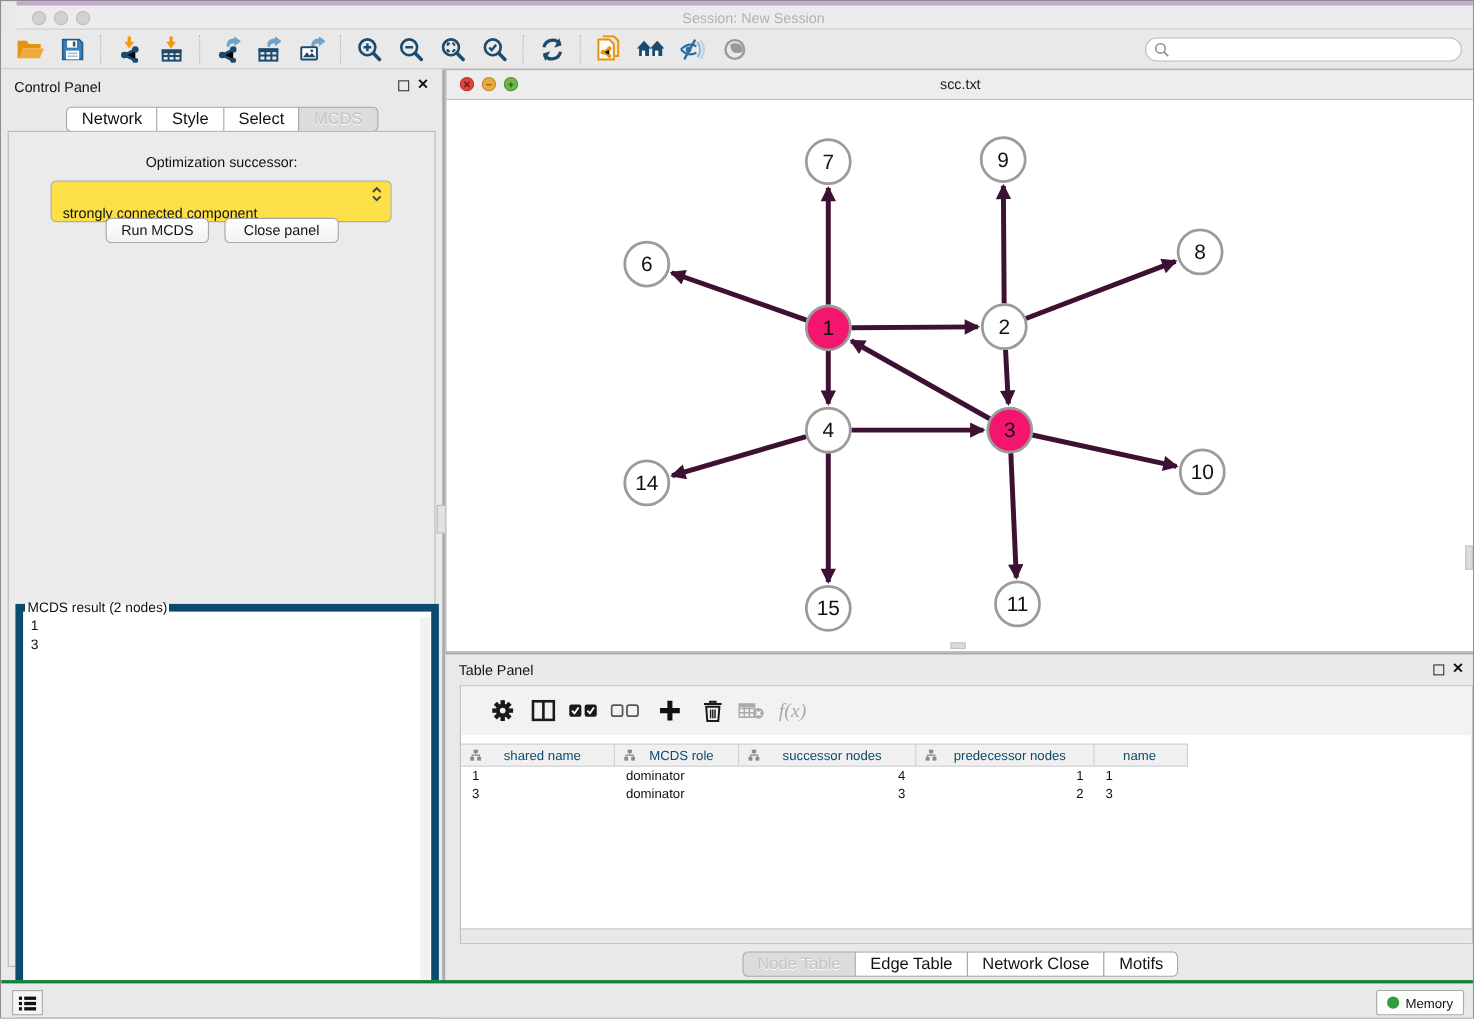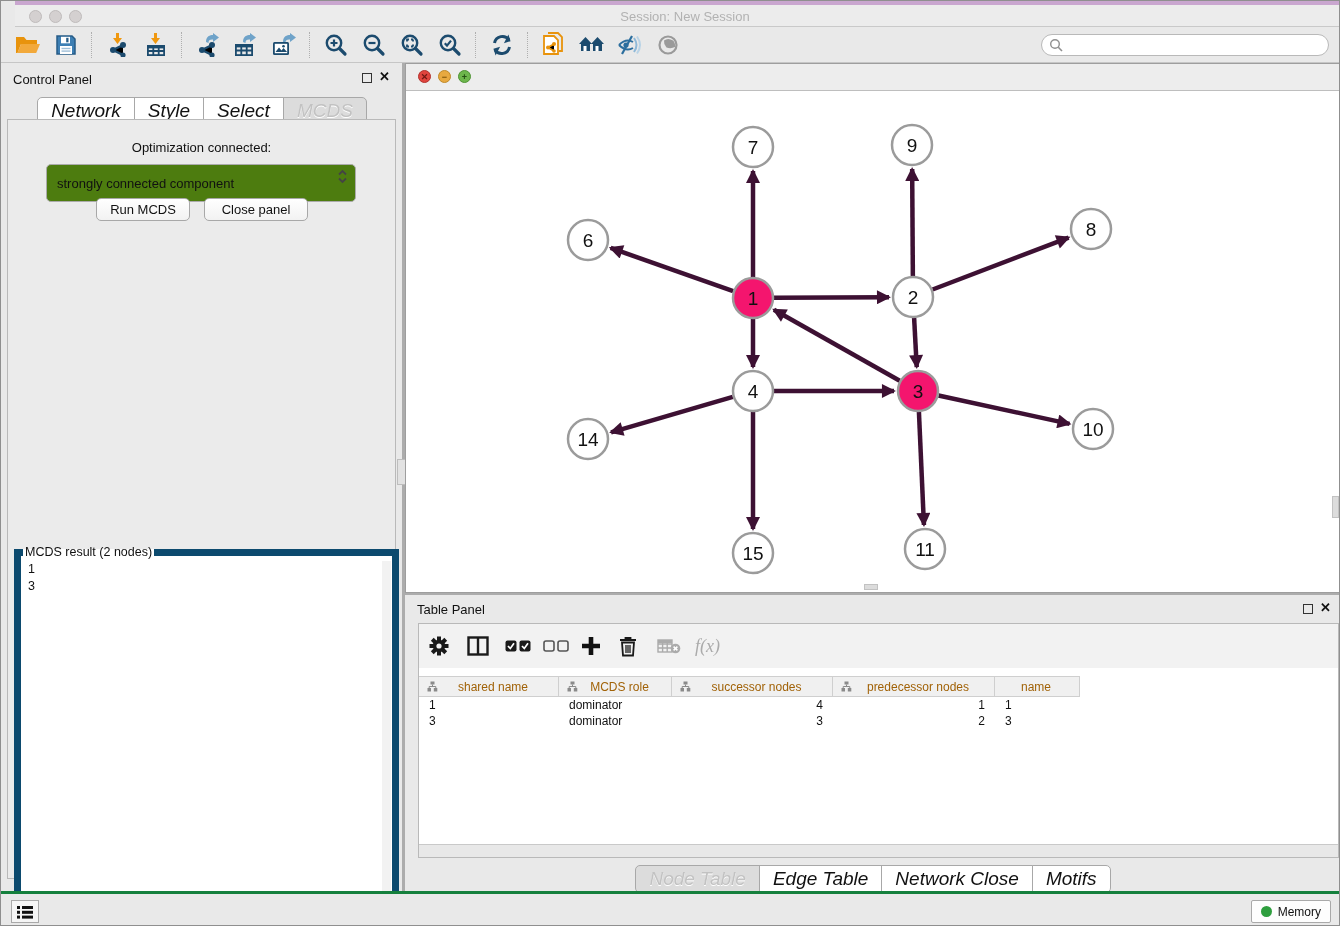--- a/index.html
+++ b/index.html
@@ -16,27 +16,27 @@
   #search-wrap{position:relative;width:288px;height:22px;margin-right:12px;flex:0 0 auto;}
   #search-input{width:100%;height:100%;border:1px solid #B9B9B9;border-radius:12px;background:#FFF;box-sizing:border-box;padding:0 8px 0 26px;font-size:12px;outline:none;}
   #search-icon{position:absolute;left:8px;top:4px;}
   
   #control-panel{position:absolute;left:0;top:62px;width:402px;height:828px;background:#E9E9E9;}
   #cp-header{position:absolute;left:12px;top:9px;font-size:13px;color:#111;}
   .panel-float{position:absolute;top:10px;width:10px;height:10px;border:1.5px solid #333;box-sizing:border-box;}
   .panel-close{position:absolute;top:7px;font-size:13px;font-weight:bold;color:#111;line-height:14px;}
   #cp-tabs{position:absolute;left:0;right:0;top:34px;display:flex;justify-content:center;}
   .tabgroup{display:flex;}
-  .tab{border:1px solid #A8A8A8;background:#FFF;color:#111;padding:2px 13px;font-size:19px;margin-left:-1px;white-space:nowrap;font-style:italic;}
+  .tab{border:1px solid #A8A8A8;background:#FFF;color:#111;padding:2px 13px;font-size:15px;margin-left:-1px;white-space:nowrap;}
   .tab:first-child{border-radius:5px 0 0 5px;margin-left:0;}
   .tab:last-child{border-radius:0 5px 5px 0;}
   .tab.sel{background:#DCDCDC;color:#C2C2C2;text-shadow:0 1px 0 #fff;}
   #cp-body{position:absolute;left:6px;top:56px;width:389px;height:760px;border:1px solid #B9B9B9;background:#EBEBEB;box-sizing:border-box;}
   #opt-label{position:absolute;left:0;right:0;top:20px;text-align:center;font-size:13px;color:#111;}
-  #criterion-select{position:absolute;left:38px;top:44px;width:310px;height:38px;background:#4d7c0f;border:1px solid #ABABAB;border-radius:5px;box-sizing:border-box;font-size:13px;color:#111;display:flex;align-items:center;padding-left:10px;}
+  #criterion-select{position:absolute;left:38px;top:44px;width:310px;height:38px;background:#fde047;border:1px solid #ABABAB;border-radius:5px;box-sizing:border-box;font-size:13px;color:#111;display:flex;align-items:flex-end;padding-left:10px;}
   #criterion-stepper{position:absolute;right:7px;top:4px;}
   .btn{position:absolute;height:23px;background:linear-gradient(#FFFFFF,#F2F2F2);border:1px solid #A8A8A8;border-radius:5px;box-sizing:border-box;font-size:13px;color:#111;display:flex;align-items:center;justify-content:center;}
   #run-btn{left:88px;top:78px;width:94px;}
   #close-btn{left:196px;top:78px;width:104px;}
   #mcds-fieldset{position:absolute;left:6px;top:425px;width:371px;height:366px;border:7px solid #0c4a6e;background:#FFF;margin:0;padding:0;}
   #mcds-fieldset legend{font-size:12.5px;color:#111;margin-left:2px;padding:0 2px;}
   #mcds-lines{position:absolute;left:0;top:2px;right:10px;bottom:2px;overflow:hidden;font-size:12.5px;color:#111;padding-left:7px;line-height:17px;}
   #mcds-scroll{position:absolute;right:1px;top:2px;width:9px;bottom:2px;background:#F2F2F2;}
   
   #v-splitter{position:absolute;left:401px;top:62px;width:3px;height:828px;background:#ACACAC;}
@@ -47,24 +47,24 @@
   .mac-dot{position:absolute;top:6px;width:13px;height:13px;border-radius:50%;box-sizing:border-box;font-size:9px;font-weight:bold;text-align:center;line-height:13px;}
   #net-title{position:absolute;left:0;right:0;top:5px;text-align:center;font-size:13px;color:#1a1a1a;}
   #net-canvas{position:absolute;left:0;top:27px;width:934px;height:501px;background:#FFF;overflow:hidden;}
   #net-grip-r{position:absolute;right:1px;top:432px;width:7px;height:22px;background:#DCDCDC;border:1px solid #C2C2C2;box-sizing:border-box;}
   #net-grip-b{position:absolute;left:458px;bottom:2px;width:14px;height:6px;background:#DCDCDC;border:1px solid #C2C2C2;box-sizing:border-box;}
   
   #table-panel{position:absolute;left:404px;top:592px;width:936px;height:298px;background:#E9E9E9;border-top:2px solid #ACACAC;box-sizing:border-box;}
   #tp-header{position:absolute;left:12px;top:7px;font-size:13px;color:#111;}
   #table-card{position:absolute;left:13px;top:28px;width:921px;height:235px;background:#FFF;border:1px solid #B9B9B9;box-sizing:border-box;}
   #table-toolbar{position:absolute;left:0;top:0;right:0;height:44px;background:#F2F2F2;display:flex;align-items:center;padding-left:10px;box-sizing:border-box;}
-  .ttbtn{width:38px;height:32px;display:flex;align-items:center;justify-content:flex-start;flex:0 0 auto;}
+  .ttbtn{width:38px;height:32px;display:flex;align-items:center;justify-content:flex-end;flex:0 0 auto;}
   #fx-label{font-family:"Liberation Serif",serif;font-style:italic;font-size:18px;color:#ABABAB;}
   #table-head{position:absolute;left:0;top:52px;height:21px;display:flex;border-top:1px solid #CFCFCF;border-bottom:1px solid #CFCFCF;background:#F0F0F0;box-sizing:border-box;}
-  .th{display:flex;align-items:center;border-right:1px solid #CFCFCF;box-sizing:border-box;padding:0 4px 0 8px;font-size:12px;color:#a16207;}
+  .th{display:flex;align-items:center;border-right:1px solid #CFCFCF;box-sizing:border-box;padding:0 4px 0 8px;font-size:12px;color:#0c4a6e;}
   .th .lbl{flex:1;text-align:center;padding-right:6px;}
   #table-rows{position:absolute;left:0;top:74px;right:0;}
   .tr{display:flex;height:16px;}
   .td{box-sizing:border-box;padding:0 10px;font-size:12px;color:#111;overflow:hidden;white-space:nowrap;}
   #table-hscroll{position:absolute;left:0;bottom:0;right:0;height:13px;background:#E8E8E8;border-top:1px solid #C9C9C9;box-sizing:border-box;}
   #tp-tabs{position:absolute;left:0;right:0;top:270px;display:flex;justify-content:center;}
   
   #statusbar{position:absolute;left:0;top:890px;width:1340px;height:36px;background:#E9E9E9;border-top:3px solid #15803d;box-sizing:border-box;}
   #list-btn{position:absolute;left:10px;top:6px;width:28px;height:23px;background:#F5F5F5;border:1px solid #A9A9A9;box-sizing:border-box;display:flex;align-items:center;justify-content:center;}
   #memory-btn{position:absolute;right:10px;top:6px;height:23px;background:#FDFDFD;border:1px solid #A9A9A9;border-radius:2px;box-sizing:border-box;display:flex;align-items:center;padding:0 9px;font-size:12px;color:#111;}
@@ -285,21 +285,21 @@
     <span class="panel-close" style="left:378px">✕</span>
     <div id="cp-tabs">
         <div class="tabgroup" id="cp-tabgroup">
           <div class="tab">Network</div>
           <div class="tab">Style</div>
           <div class="tab">Select</div>
           <div class="tab sel">MCDS</div>
         </div>
       </div>
     <div id="cp-body">
-      <div id="opt-label">Optimization connected:</div>
+      <div id="opt-label">Optimization successor:</div>
       <div id="criterion-select">
         <span>strongly connected component</span>
         <span id="criterion-stepper">
             <svg width="11" height="15" viewBox="0 0 11 15">
               <path d="M2 5.5 L5.5 2 L9 5.5" fill="none" stroke="#444" stroke-width="1.8"></path>
               <path d="M2 9.5 L5.5 13 L9 9.5" fill="none" stroke="#444" stroke-width="1.8"></path>
             </svg>
           </span>
       </div>
       <div class="btn" id="run-btn">Run MCDS</div>
@@ -318,20 +318,21 @@
   </div>
 
   <div id="v-splitter"></div>
   <div id="v-grip"></div>
 
   <div id="net-window">
     <div id="net-titlebar">
       <span class="mac-dot" style="left:12px;background:#E0443E;border:1px solid #B2332E;color:#6F1713;">✕</span>
       <span class="mac-dot" style="left:32px;background:#E8A940;border:1px solid #C08A2A;color:#7A5208;">−</span>
       <span class="mac-dot" style="left:52px;background:#6DB64C;border:1px solid #4F9334;color:#255214;">+</span>
+      <div id="net-title">scc.txt</div>
     </div>
     <div id="net-canvas">
         <svg width="934" height="501">
           <defs>
             <marker id="arrow" viewBox="0 0 10 10" refX="8.6" refY="5" markerWidth="17" markerHeight="14" orient="auto" markerUnits="userSpaceOnUse">
               <path d="M0,0 L10,5 L0,10 z" fill="#3D1133"></path>
             </marker>
           </defs>
           <line x1="347" y1="186" x2="347" y2="80" stroke="#3D1133" stroke-width="4.5" marker-end="url(#arrow)"></line>
           <line x1="327.18835217887363" y1="200.03590561439194" x2="204.64188322414446" y2="156.9589650121235" stroke="#3D1133" stroke-width="4.5" marker-end="url(#arrow)"></line>

